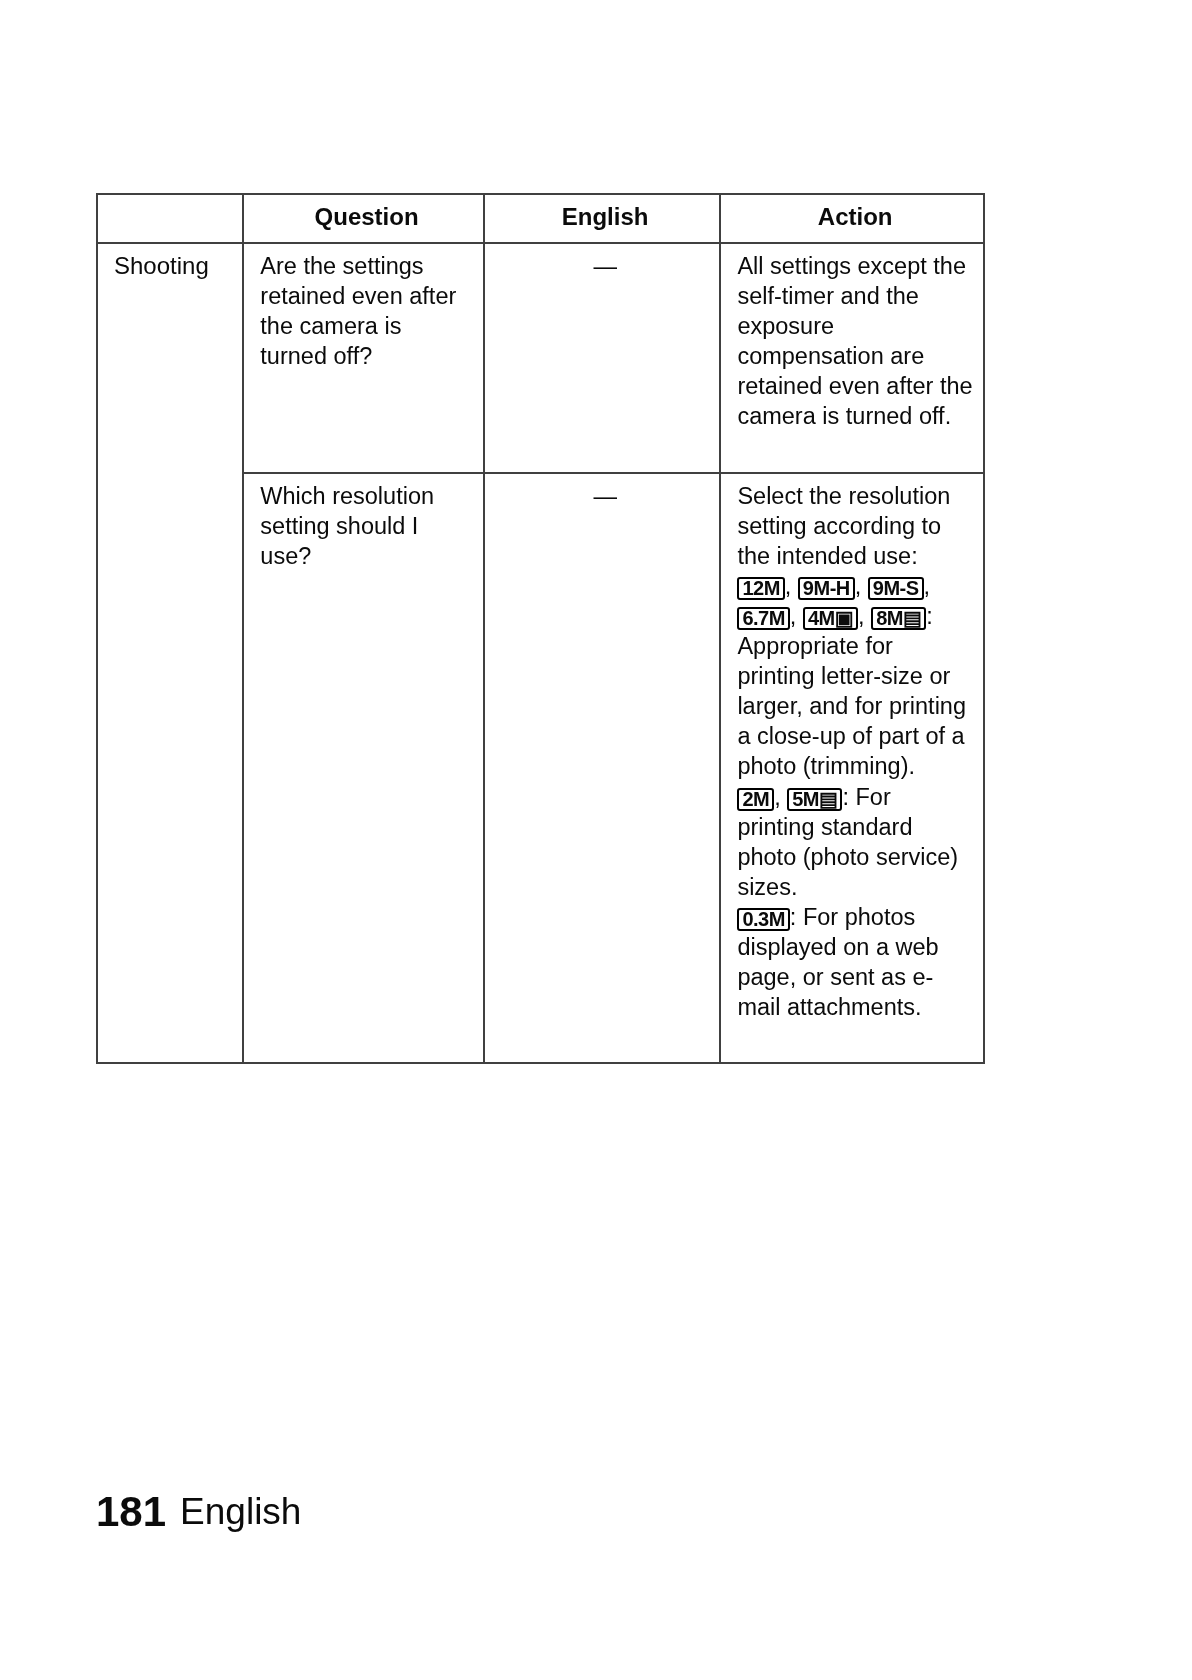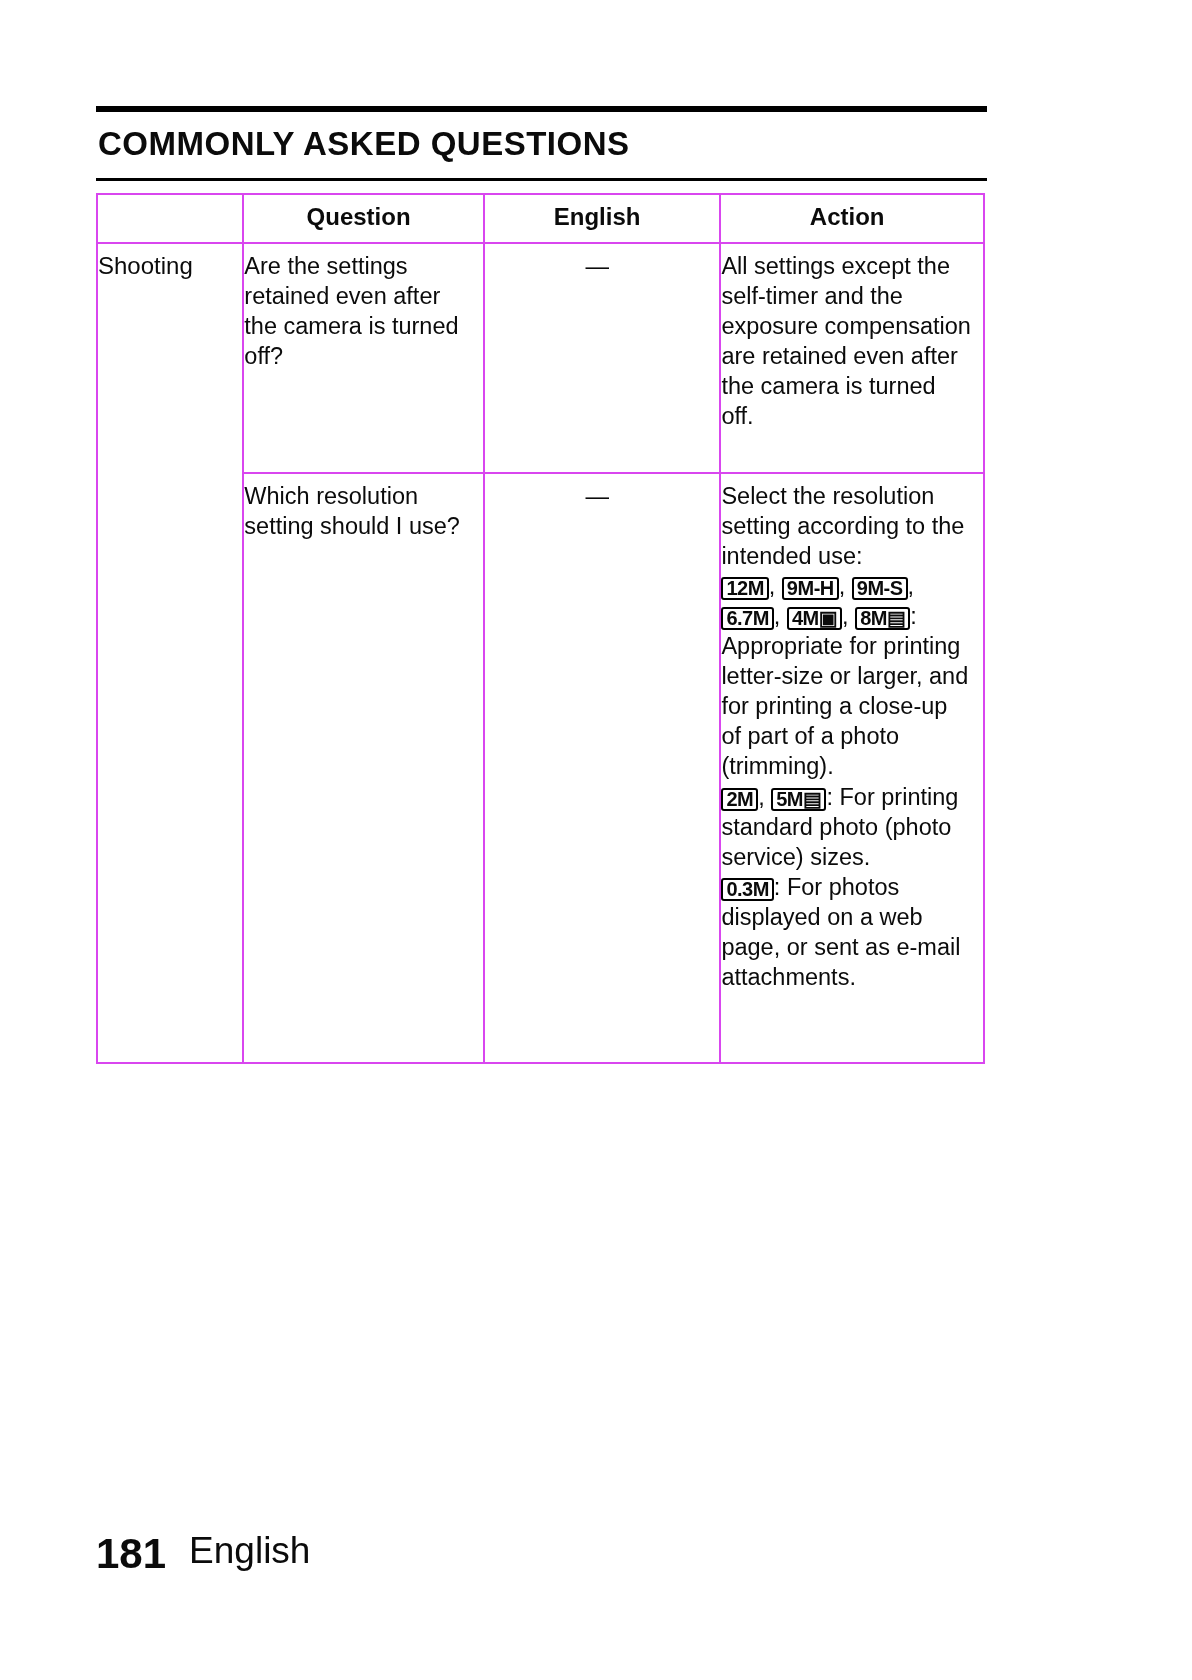--- a/index.html
+++ b/index.html
@@ -21,23 +21,23 @@
   .title-block h1{
     margin:0;font-size:33px;font-weight:bold;letter-spacing:.5px;
   }
   
   table.qa{
     position:absolute;left:96px;top:193px;
     border-collapse:collapse;table-layout:fixed;width:889px;
     font-size:23.5px;line-height:1.28;
   }
   table.qa td,table.qa th{
-    border:2px solid #d946ef;
+    border:2px solid #404040;
     vertical-align:top;
-    padding:7px 10px 9px 0;
+    padding:7px 10px 9px 16px;
     overflow:hidden;
   }
   th.h{font-weight:bold;text-align:center;font-size:24px;padding:4px 6px;}
   .col-cat{width:146px;}
   .col-q{width:240px;}
   .col-a{width:236px;}
   .col-act{width:263px;}
   td.cat{
     vertical-align:middle;font-weight:normal;font-size:24px;padding-left:14px;
   }
@@ -51,21 +51,21 @@
     font-weight:bold;
     font-size:20px;
     line-height:19px;
     vertical-align:-1px;
     letter-spacing:-0.5px;
     white-space:nowrap;
   }
   
   .footer{
     position:absolute;left:96px;top:1488px;
-    display:flex;align-items:flex-start;gap:23px;margin-top:42px;
+    display:flex;align-items:center;gap:14px;
   }
   .footer .pagenum{font-size:42px;font-weight:bold;}
   .footer .lang{font-size:37px;}
   
   .watermark{
     position:absolute;right:148px;top:1398px;
     width:320px;
     color:#ccd4da;
     text-align:right;
     user-select:none;
@@ -73,23 +73,20 @@
   .watermark .paw{display:block;margin:0 90px 2px auto;}
   .wm-brand{font-size:52px;font-weight:bold;letter-spacing:1px;line-height:1.05;}
   .wm-cn{font-size:46px;margin-left:10px;font-weight:bold;}
   .wm-url{font-size:27px;margin-top:6px;letter-spacing:.5px;}
 </style>
 </head>
 <body>
 
 <div class="page">
 
-  <div class="title-block">
-    <h1>COMMONLY ASKED QUESTIONS</h1>
-  </div>
 
   <table class="qa">
     <colgroup>
       <col class="col-cat">
         <col class="col-q">
         <col class="col-a">
         <col class="col-act">
     </colgroup>
     <tbody>
         <tr>

